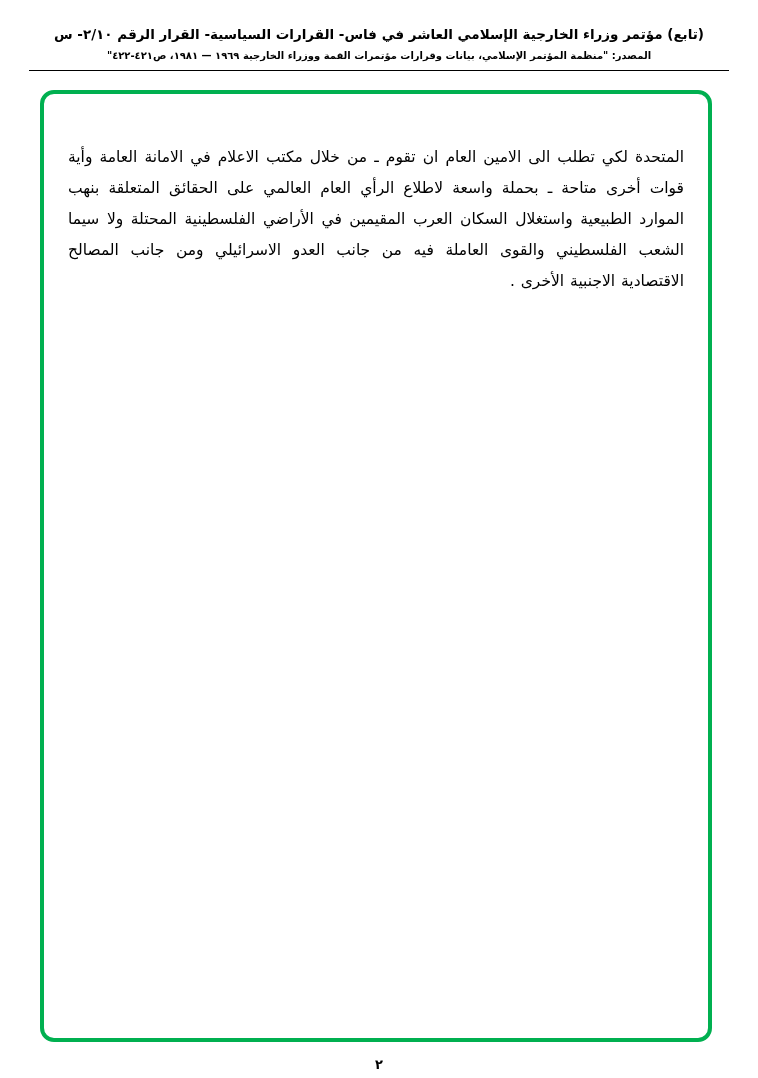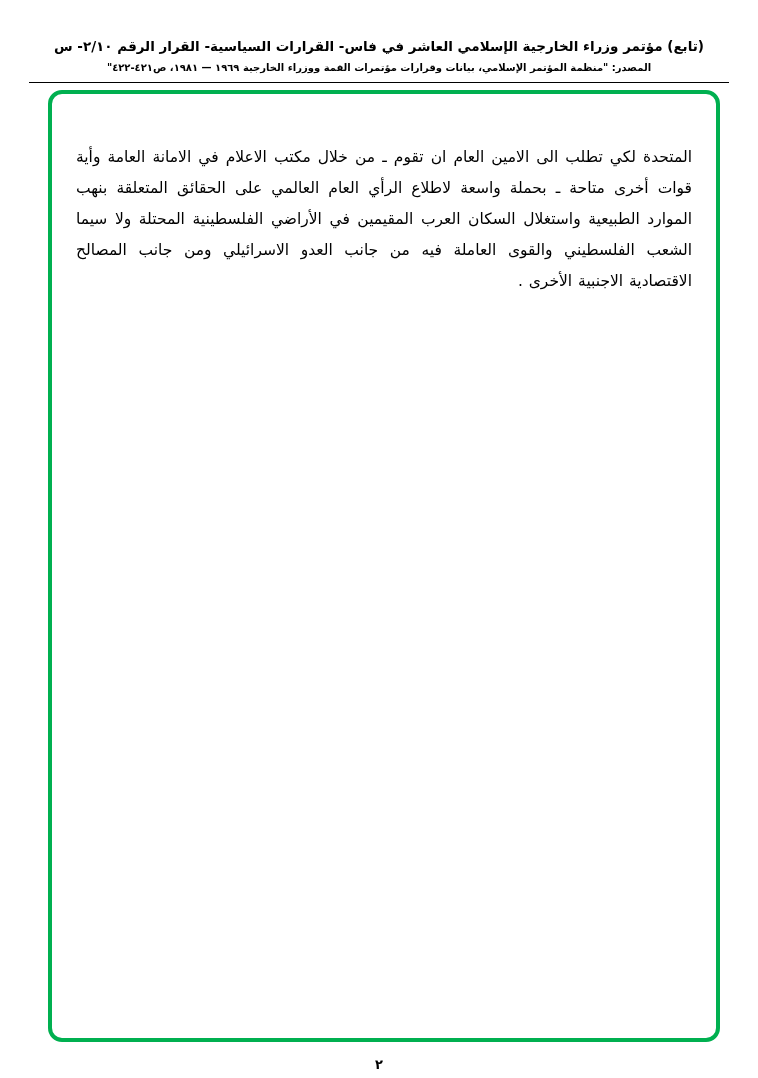--- a/index.html
+++ b/index.html
@@ -15,21 +15,21 @@
     color: #000000;
     overflow: hidden;
   }
   .page {
     width: 758px;
     height: 1078px;
     position: relative;
     direction: rtl;
   }
   .header {
-    padding-top: 36px;
+    padding-top: 24px;
     text-align: center;
   }
   .header-line1 {
     font-size: 13.5px;
     font-weight: bold;
     letter-spacing: 0.2px;
     line-height: 1.5;
     padding: 0 30px;
   }
   .header-line2 {
@@ -41,21 +41,21 @@
   }
   .header-divider {
     border: none;
     border-top: 1.5px solid #000000;
     width: 700px;
     margin: 7px auto 0 auto;
   }
   .content-frame {
     position: absolute;
     top: 90px;
-    left: 48px;
+    left: 40px;
     width: 672px;
     height: 952px;
     border: 4px solid #00b050;
     border-radius: 14px;
     box-sizing: border-box;
     background: #ffffff;
   }
   .body-paragraph {
     margin: 0;
     padding: 48px 24px 0 24px;

